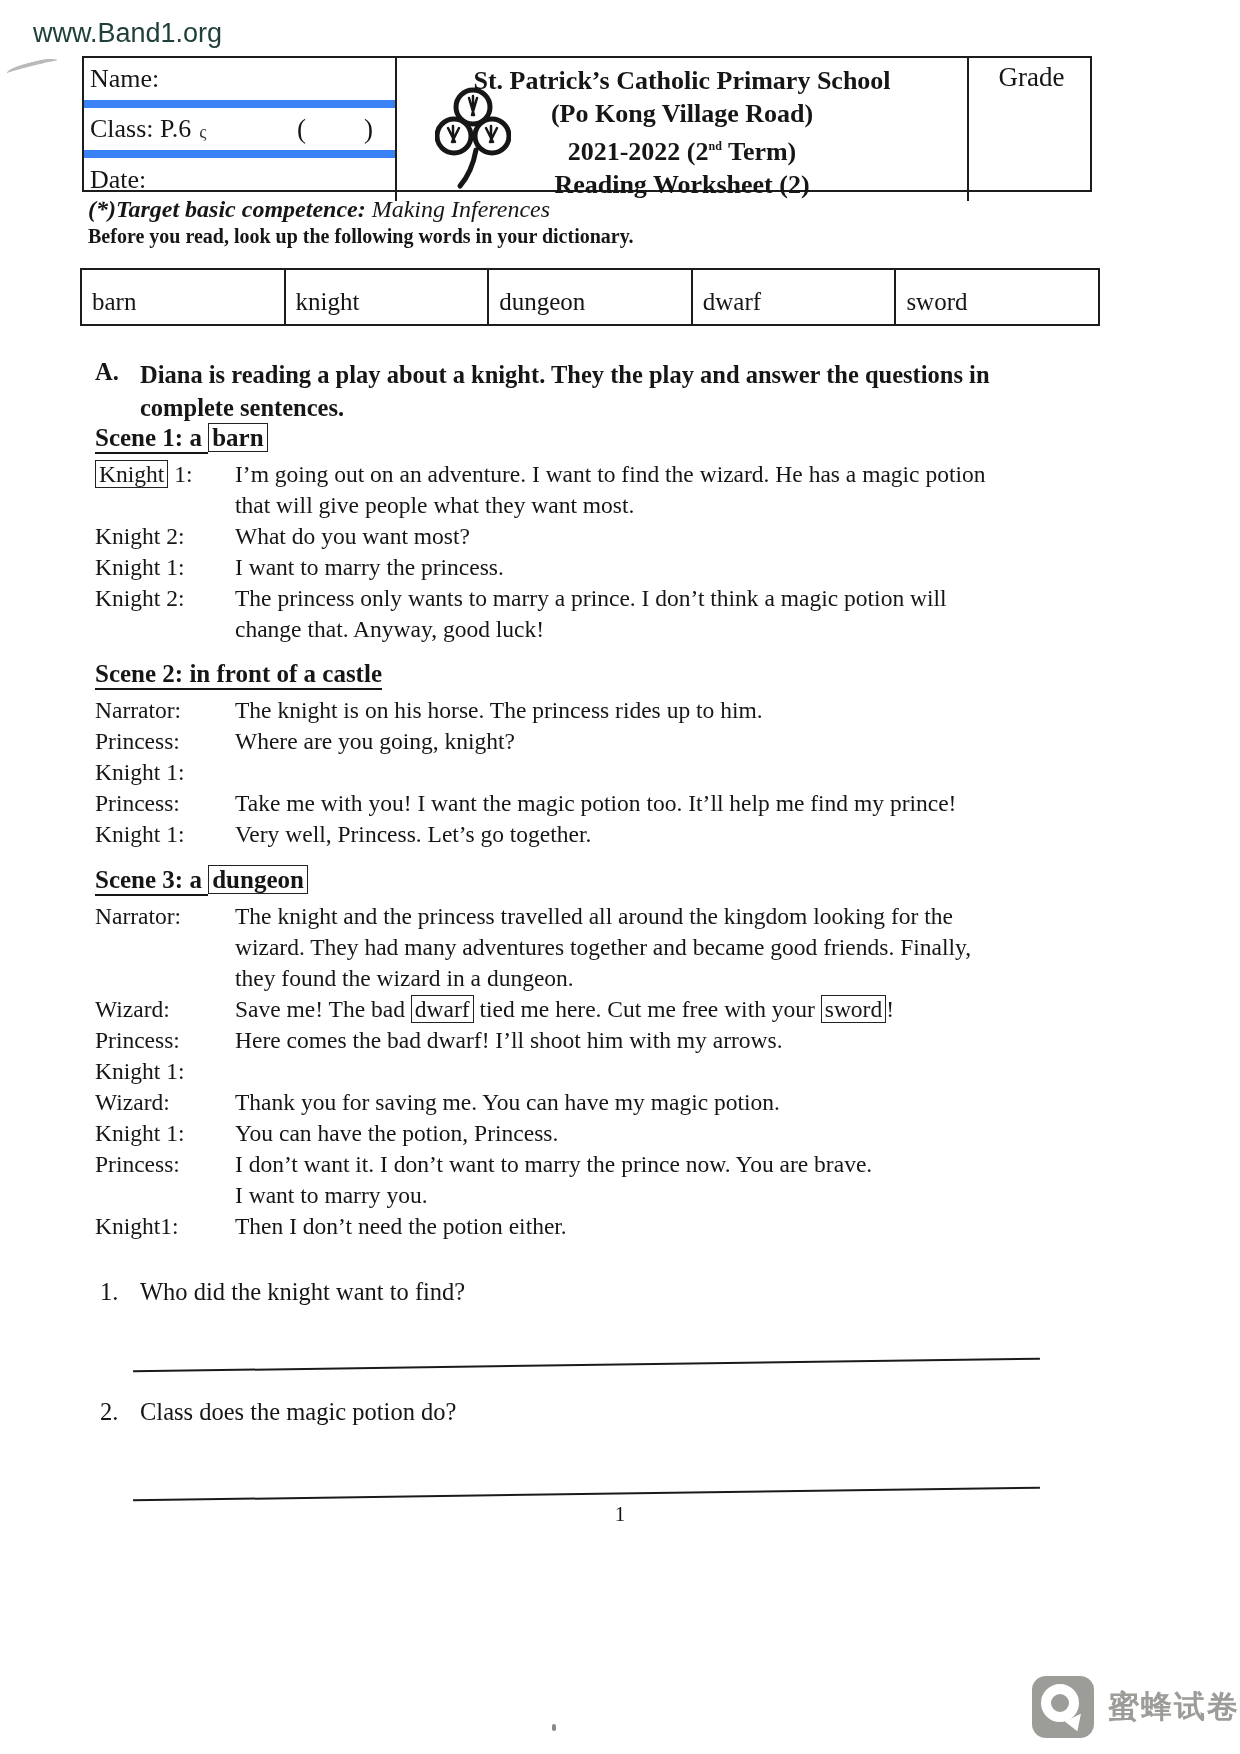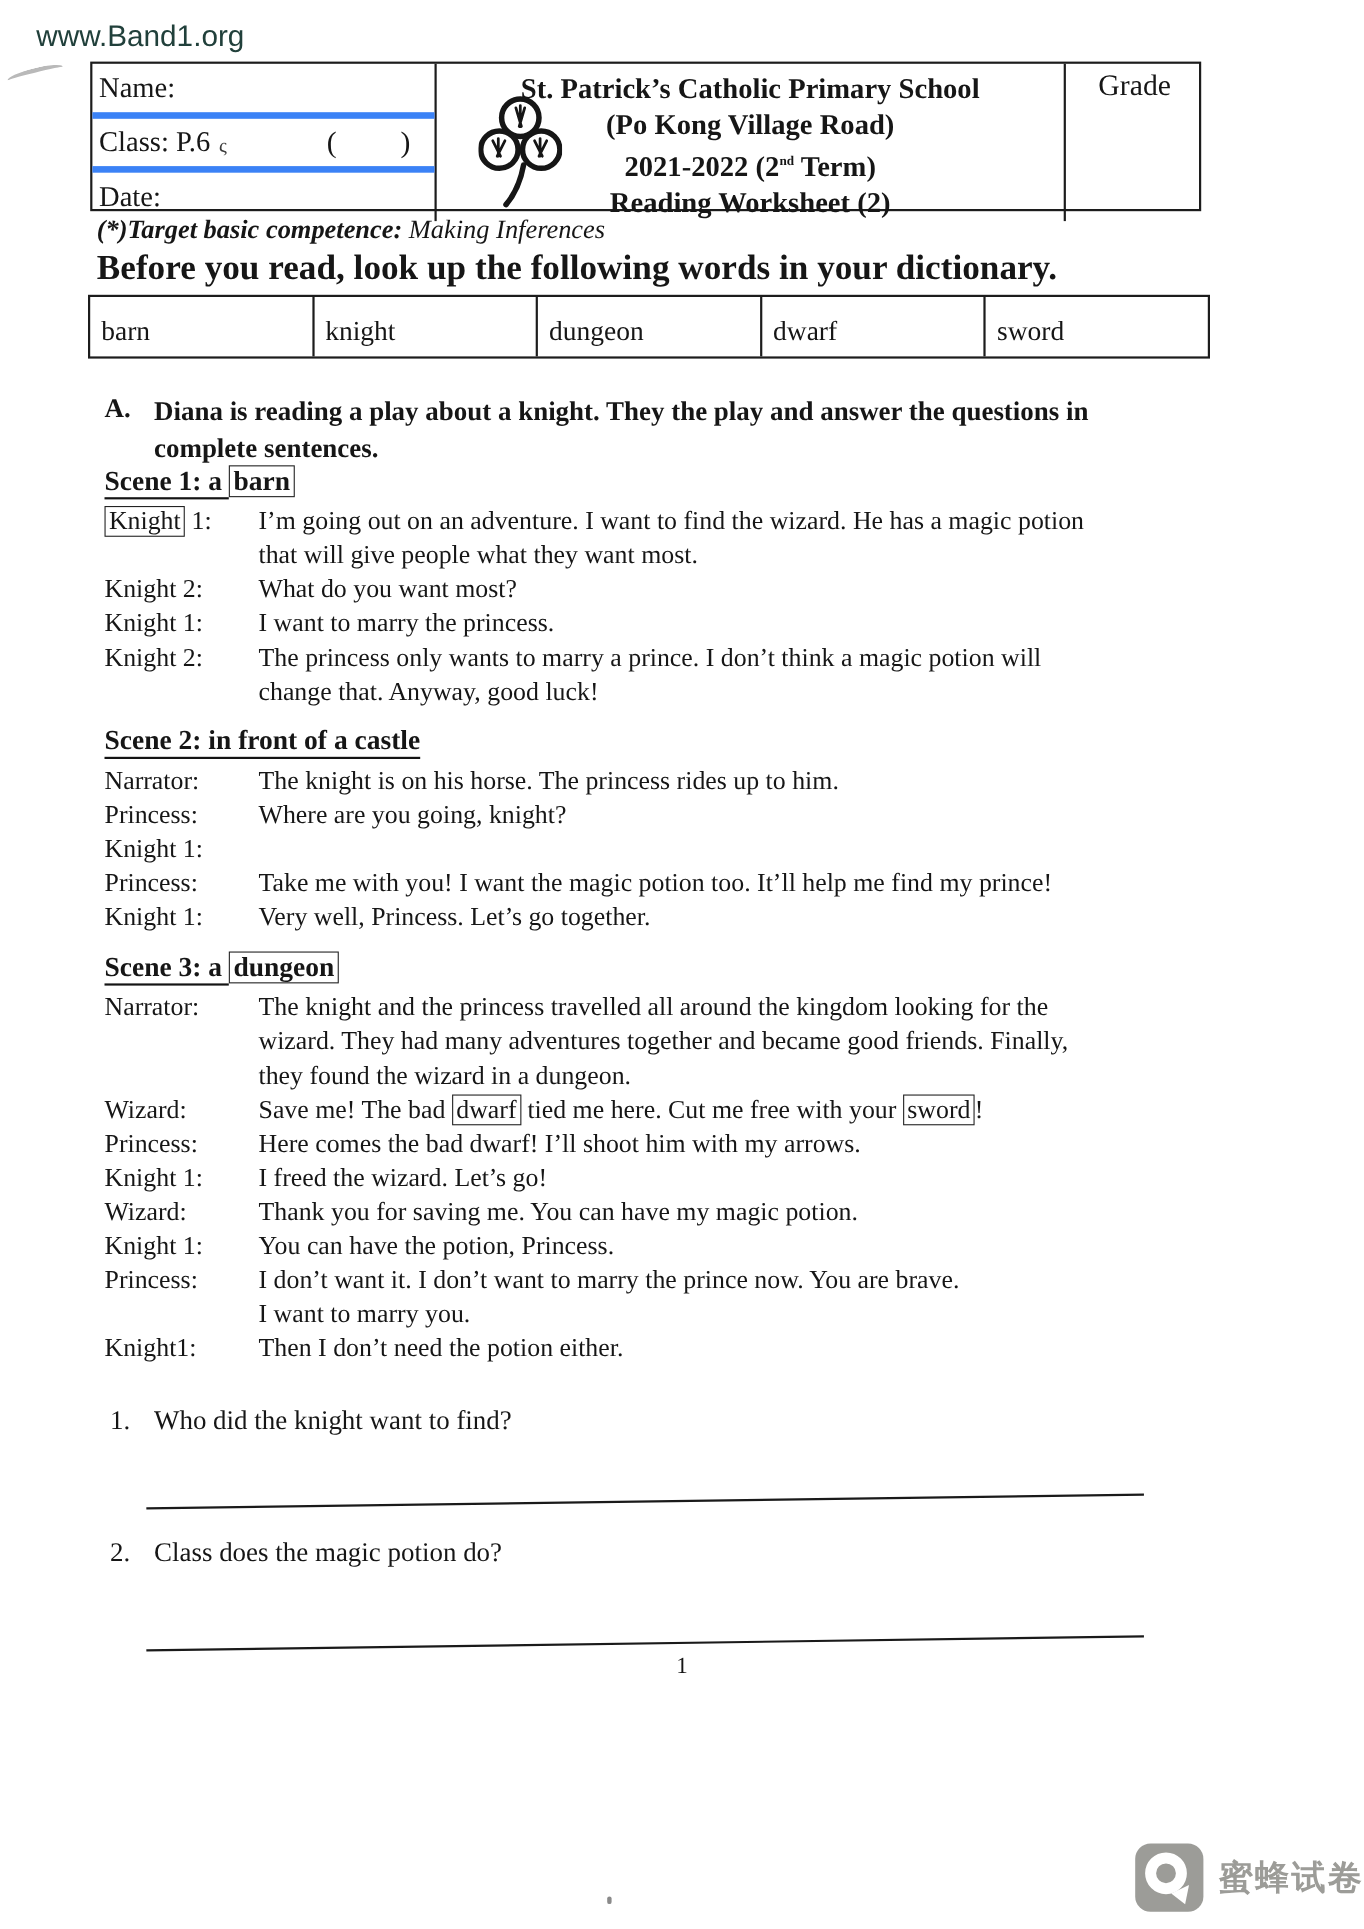--- a/index.html
+++ b/index.html
@@ -18,37 +18,37 @@
   .stroke-artifact { left:6px; top:62px; width:52px; height:10px;
     border-top:4px solid #b9b9b9; border-radius:50%; transform:rotate(-14deg); }
   .dot-artifact { left:552px; top:1724px; width:4px; height:7px; background:#8a8a8a; border-radius:2px; }
 
   
   .header-table { left:82px; top:56px; width:1010px; height:136px;
     display:grid; grid-template-columns:313px 570px 127px;
     border:2px solid #1c1c1c; }
   .info-col { border-right:2px solid #1c1c1c; display:flex; flex-direction:column; }
   .info-row { flex:1; display:flex; align-items:center; padding:0 6px;
-    border-bottom:6px solid #3b82f6; font-size:26px; }
+    border-bottom:8px solid #3b82f6; font-size:26px; }
   .info-row:last-child { border-bottom:none; }
   .class-mark { font-size:18px; color:#3a3a3a; margin-left:8px; transform:translateY(3px); }
   .paren-group { margin-left:auto; padding-right:16px; font-size:27px; display:flex; gap:58px; }
 
   .school-col { position:relative; text-align:center; padding-top:6px; }
   .school-line { font-size:26px; line-height:33px; font-weight:600; }
   .sup { font-size:12px; vertical-align:super; font-weight:600; }
   .shamrock { position:absolute; left:38px; top:26px; }
 
   .grade-col { border-left:2px solid #1c1c1c; text-align:center; padding-top:4px;
     font-size:27px; }
 
   
   .competence { left:88px; top:196px; font-size:24px; font-style:italic; }
   .competence b { font-style:italic; }
-  .instruction { left:88px; top:225px; font-size:32px; font-weight:bold; }
+  .instruction { left:88px; top:225px; font-size:20px; font-weight:bold; }
 
   
   .vocab-table { left:80px; top:268px; width:1020px; height:58px;
     display:flex; border:2px solid #1c1c1c; }
   .vocab-cell { flex:1; border-right:2px solid #1c1c1c; font-size:25px;
     padding:18px 0 0 10px; }
   .vocab-cell:last-child { border-right:none; }
 
   
   .section-a { left:95px; top:358px; width:1000px; display:flex; font-size:24.5px; font-weight:bold; }
@@ -215,21 +215,20 @@
   <div class="drow">
     <div class="speaker">Wizard:</div>
     <div class="dtext"><span>Save me! The bad </span><span class="boxw">dwarf</span><span> tied me here. Cut me free with your </span><span class="boxw">sword</span><span>!</span></div>
   </div>
   <div class="drow">
     <div class="speaker">Princess:</div>
     <div class="dtext">Here comes the bad dwarf! I’ll shoot him with my arrows.</div>
   </div>
   <div class="drow">
     <div class="speaker">Knight 1:</div>
-    <div class="dtext">I freed the wizard. Let’s go!</div>
   </div>
   <div class="drow">
     <div class="speaker">Wizard:</div>
     <div class="dtext">Thank you for saving me. You can have my magic potion.</div>
   </div>
   <div class="drow">
     <div class="speaker">Knight 1:</div>
     <div class="dtext">You can have the potion, Princess.</div>
   </div>
   <div class="drow">

